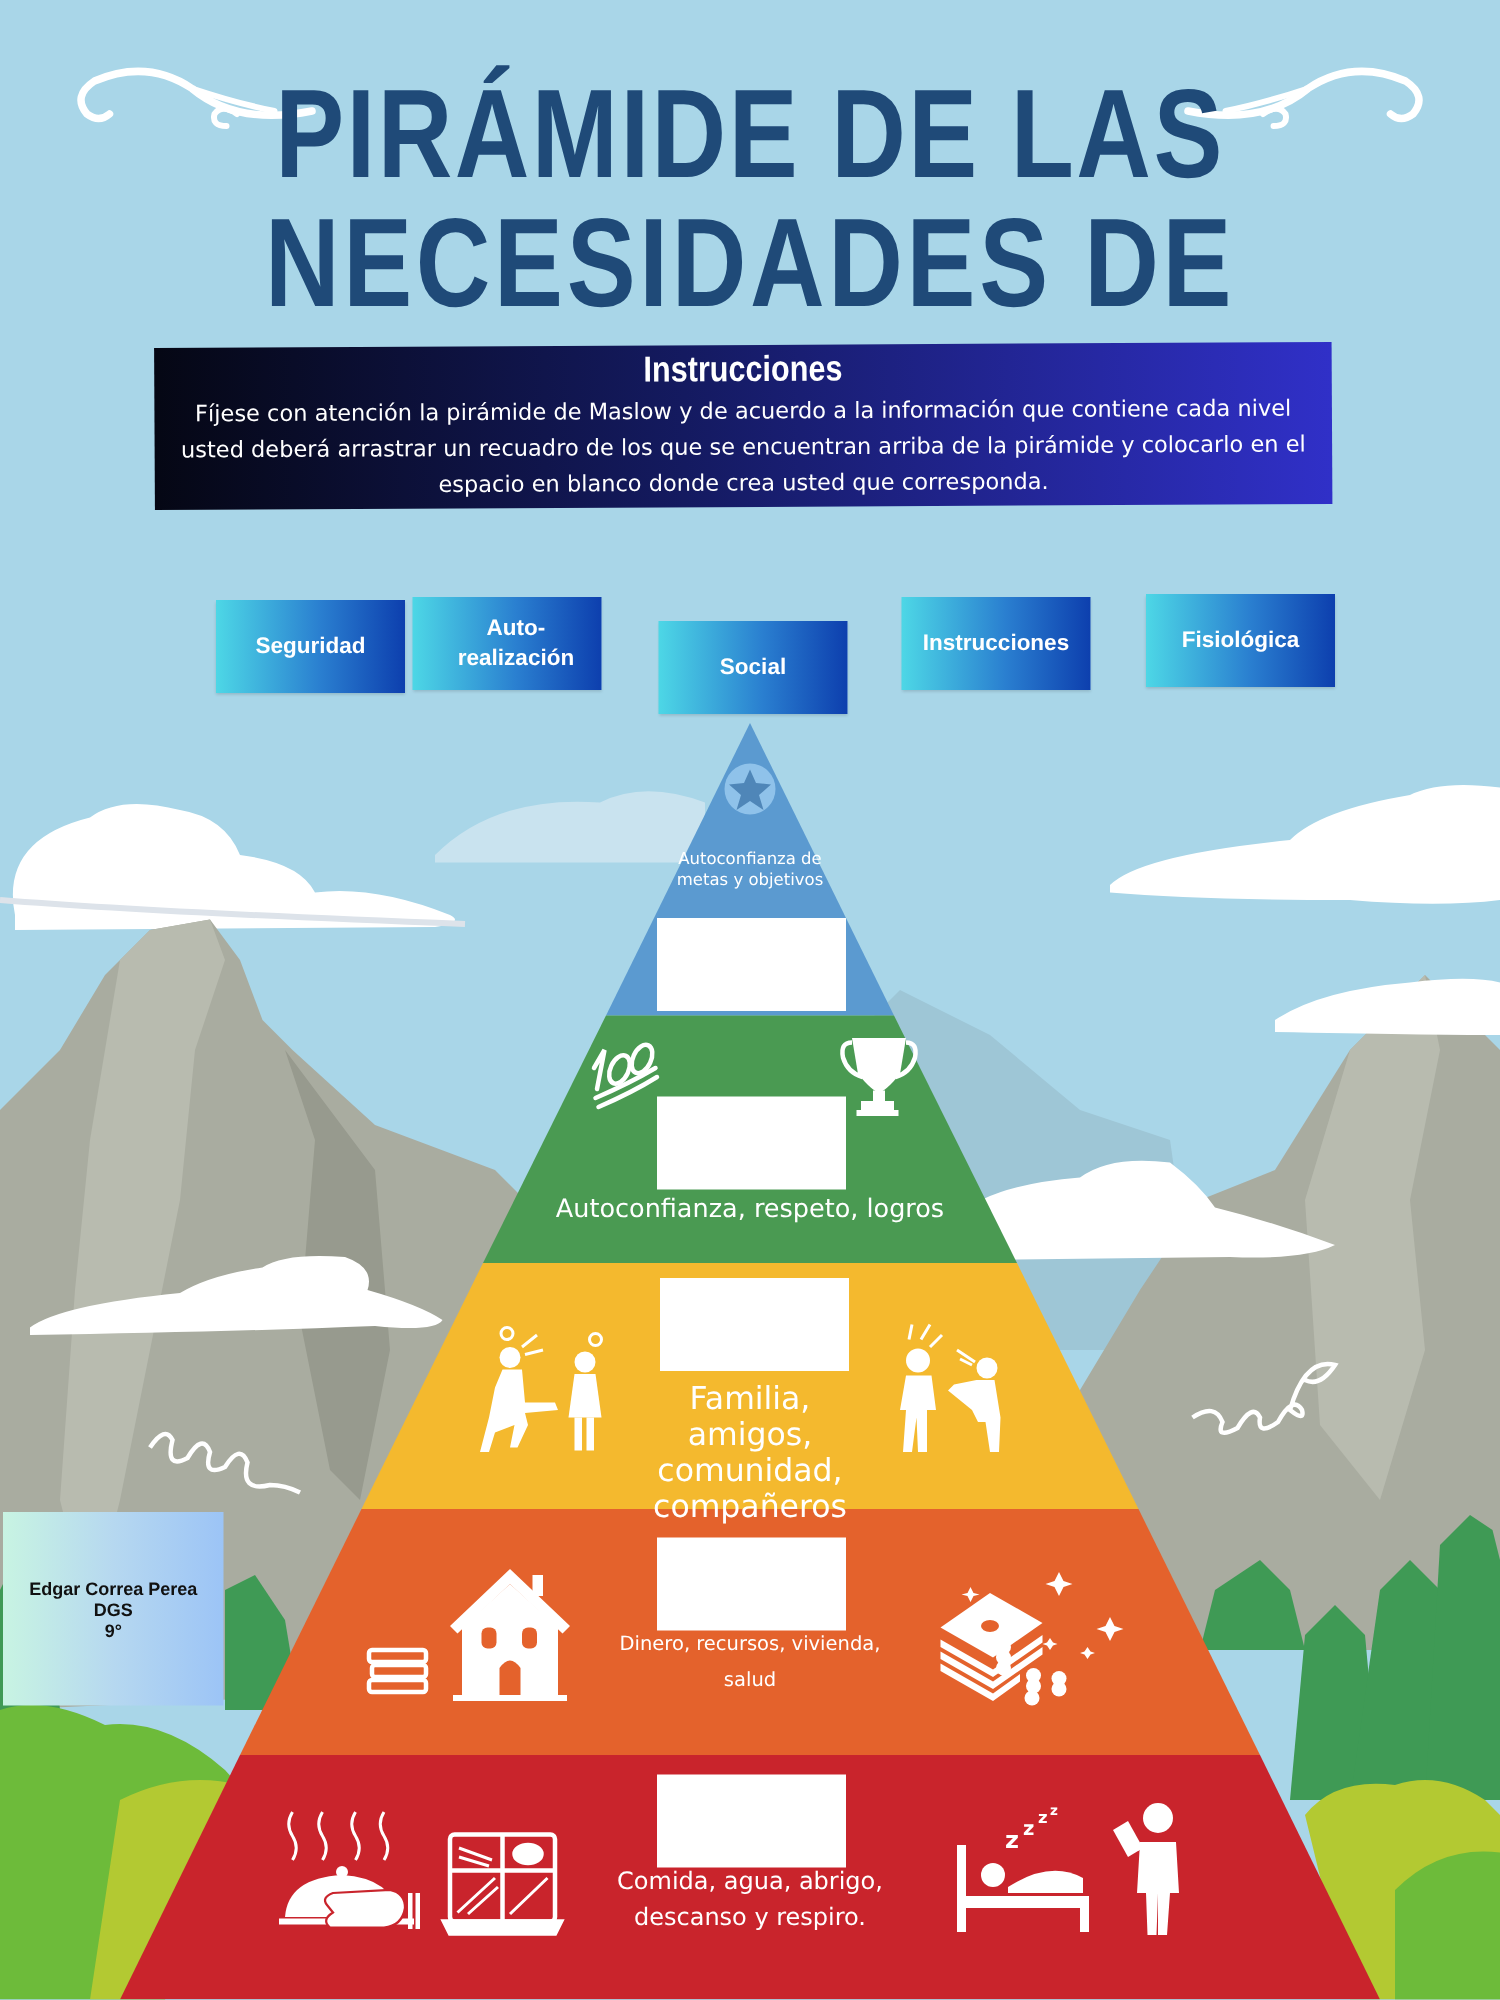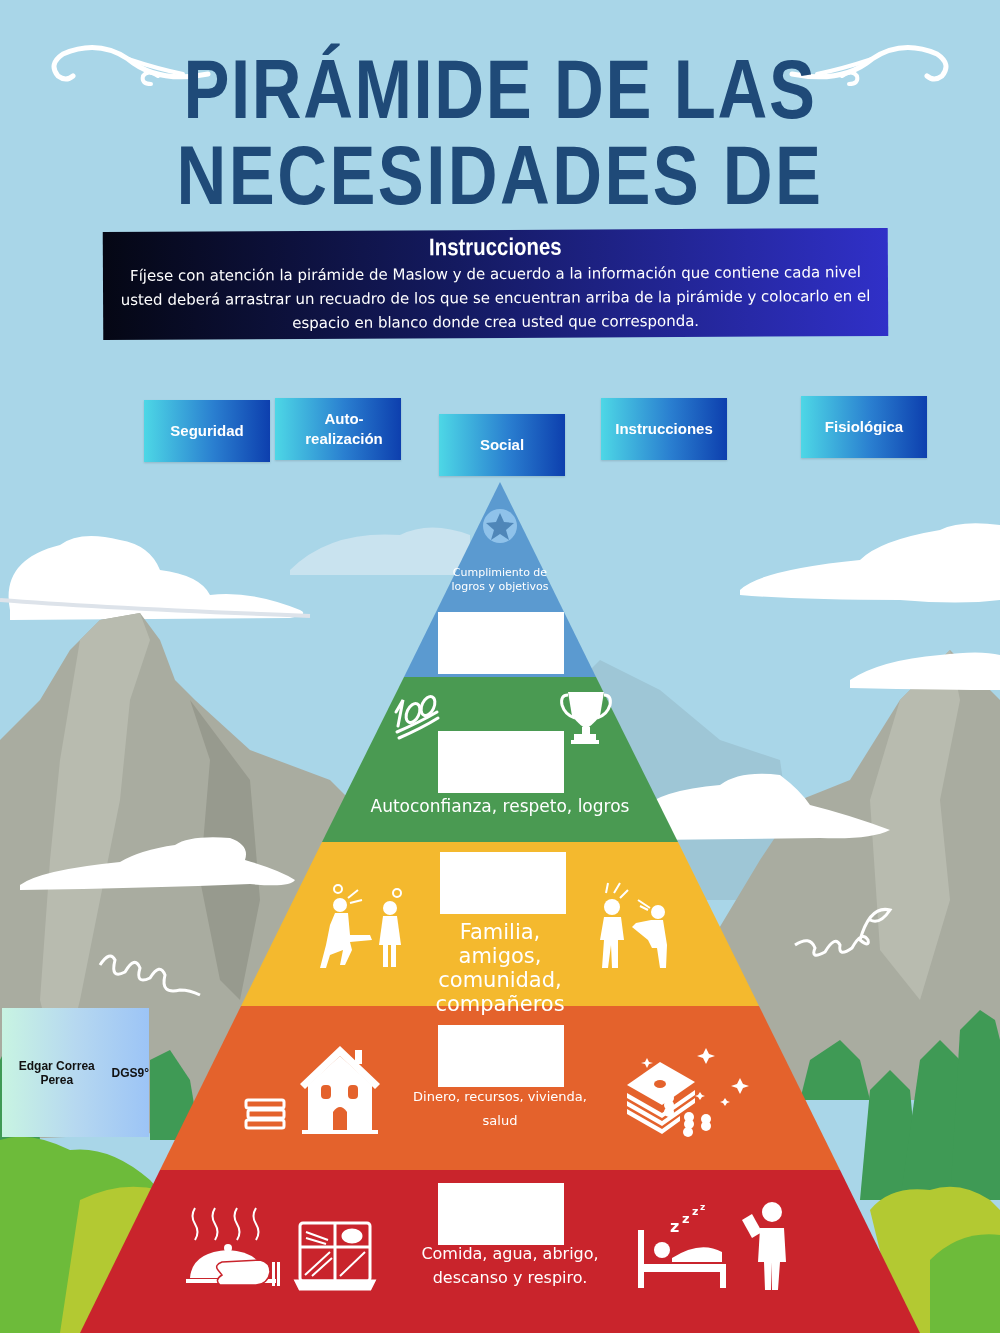--- a/index.html
+++ b/index.html
@@ -43,21 +43,21 @@
   .drop {
     position: absolute; width: 126px; height: 62px; background: #ffffff;
   }
   .ptext {
     position: absolute; color: #fff; text-align: center;
     font-family: "DejaVu Sans", sans-serif;
   }
   .author {
     position: absolute; left: 2px; top: 1008px; width: 147px; height: 129px;
     background: linear-gradient(90deg, #c8f4e2 0%, #b6d8f0 50%, #9cc4f6 100%);
-    display: flex; flex-direction: row; align-items: center; justify-content: center;
+    display: flex; flex-direction: column; align-items: center; justify-content: center;
     font-family: "Liberation Sans", sans-serif; font-weight: 700; font-size: 12px;
     line-height: 14px; color: #111; text-align: center;
   }
   .brand {
     position: absolute; left: 697px; top: 1299px; height: 28px;
     display: flex; align-items: center; gap: 4px; margin-top: 36px;
   }
   .brand .logo {
     display: grid; grid-template-columns: 10px 10px; grid-template-rows: 10px 10px; gap: 1px;
   }
@@ -135,21 +135,21 @@
 <div class="instructions">
   <span class="ititle">Instrucciones</span>
   <p class="ibody">Fíjese con atención la pirámide de Maslow y de acuerdo a la información que contiene cada nivel usted deberá arrastrar un recuadro de los que se encuentran arriba de la pirámide y colocarlo en el espacio en blanco donde crea usted que corresponda.</p>
 </div>
 
 <div class="chip" style="left:112px; top:400px;margin-left:32px;">Seguridad</div>
 <div class="chip" style="left:275px; top:398px; white-space:pre-line;padding-left:12px;">Auto-
 realización</div>
 <div class="chip" style="left:439px; top:398px;margin-top:16px;">Social</div>
 <div class="chip" style="left:601px; top:398px;">Instrucciones</div>
-<div class="chip" style="left:764px; top:396px;margin-left:37px;">Fisiológica</div>
+<div class="chip" style="left:764px; top:396px;">Fisiológica</div>
 
 <svg class="layer" viewBox="0 0 1000 1333" width="1000" height="1333">
   <polygon points="500,482 596,677 404,677" fill="#5b9ad0"></polygon>
   <polygon points="404,677 596,677 678,842 322,842" fill="#4a9a52"></polygon>
   <polygon points="322,842 678,842 759,1006 241,1006" fill="#f4b92e"></polygon>
   <polygon points="241,1006 759,1006 840,1170 160,1170" fill="#e4622c"></polygon>
   <polygon points="160,1170 840,1170 920,1333 80,1333" fill="#c9242c"></polygon>
 
   <g>
     <circle cx="500" cy="526" r="17" fill="#8fc2ea"></circle>
@@ -266,25 +266,25 @@
   </g>
 
   <g fill="#fff">
     <circle cx="772" cy="1212" r="10"></circle>
     <path d="M760 1228 L784 1228 L786 1262 L780 1262 L778 1290 L772 1290 L772 1262 L771 1290 L765 1290 L764 1262 L758 1262 Z"></path>
     <path d="M742 1220 L752 1214 L762 1232 L752 1238 Z"></path>
     <path d="M760 1232 L752 1228" stroke="#fff" stroke-width="4"></path>
   </g>
 </svg>
 
-<div class="ptext" style="left:440px; top:566px; width:120px; font-size:11px; line-height:14px;">Cumplimiento de logros y objetivos</div>
+<div class="ptext" style="left:440px; top:566px; width:120px; font-size:11px; line-height:14px;">Autoconfianza de metas y objetivos</div>
 <div class="ptext" style="left:360px; top:794px; width:280px; font-size:17px; line-height:24px;">Autoconfianza, respeto, logros</div>
 <div class="ptext" style="left:420px; top:920px; width:160px; font-size:21px; line-height:24px;">Familia, amigos, comunidad, compañeros</div>
 <div class="ptext" style="left:410px; top:1085px; width:180px; font-size:13px; line-height:24px;">Dinero, recursos, vivienda, salud</div>
-<div class="ptext" style="left:400px; top:1242px; width:220px; font-size:16px; line-height:24px;">Comida, agua, abrigo, descanso y respiro.</div>
+<div class="ptext" style="left:390px; top:1242px; width:220px; font-size:16px; line-height:24px;">Comida, agua, abrigo, descanso y respiro.</div>
 
 <div class="drop" style="left:438px; top:612px;"></div>
 <div class="drop" style="left:438px; top:731px;"></div>
 <div class="drop" style="left:440px; top:852px;"></div>
 <div class="drop" style="left:438px; top:1025px;"></div>
 <div class="drop" style="left:438px; top:1183px;"></div>
 
 <div class="author">
   <span>Edgar Correa Perea</span>
   <span>DGS</span>

